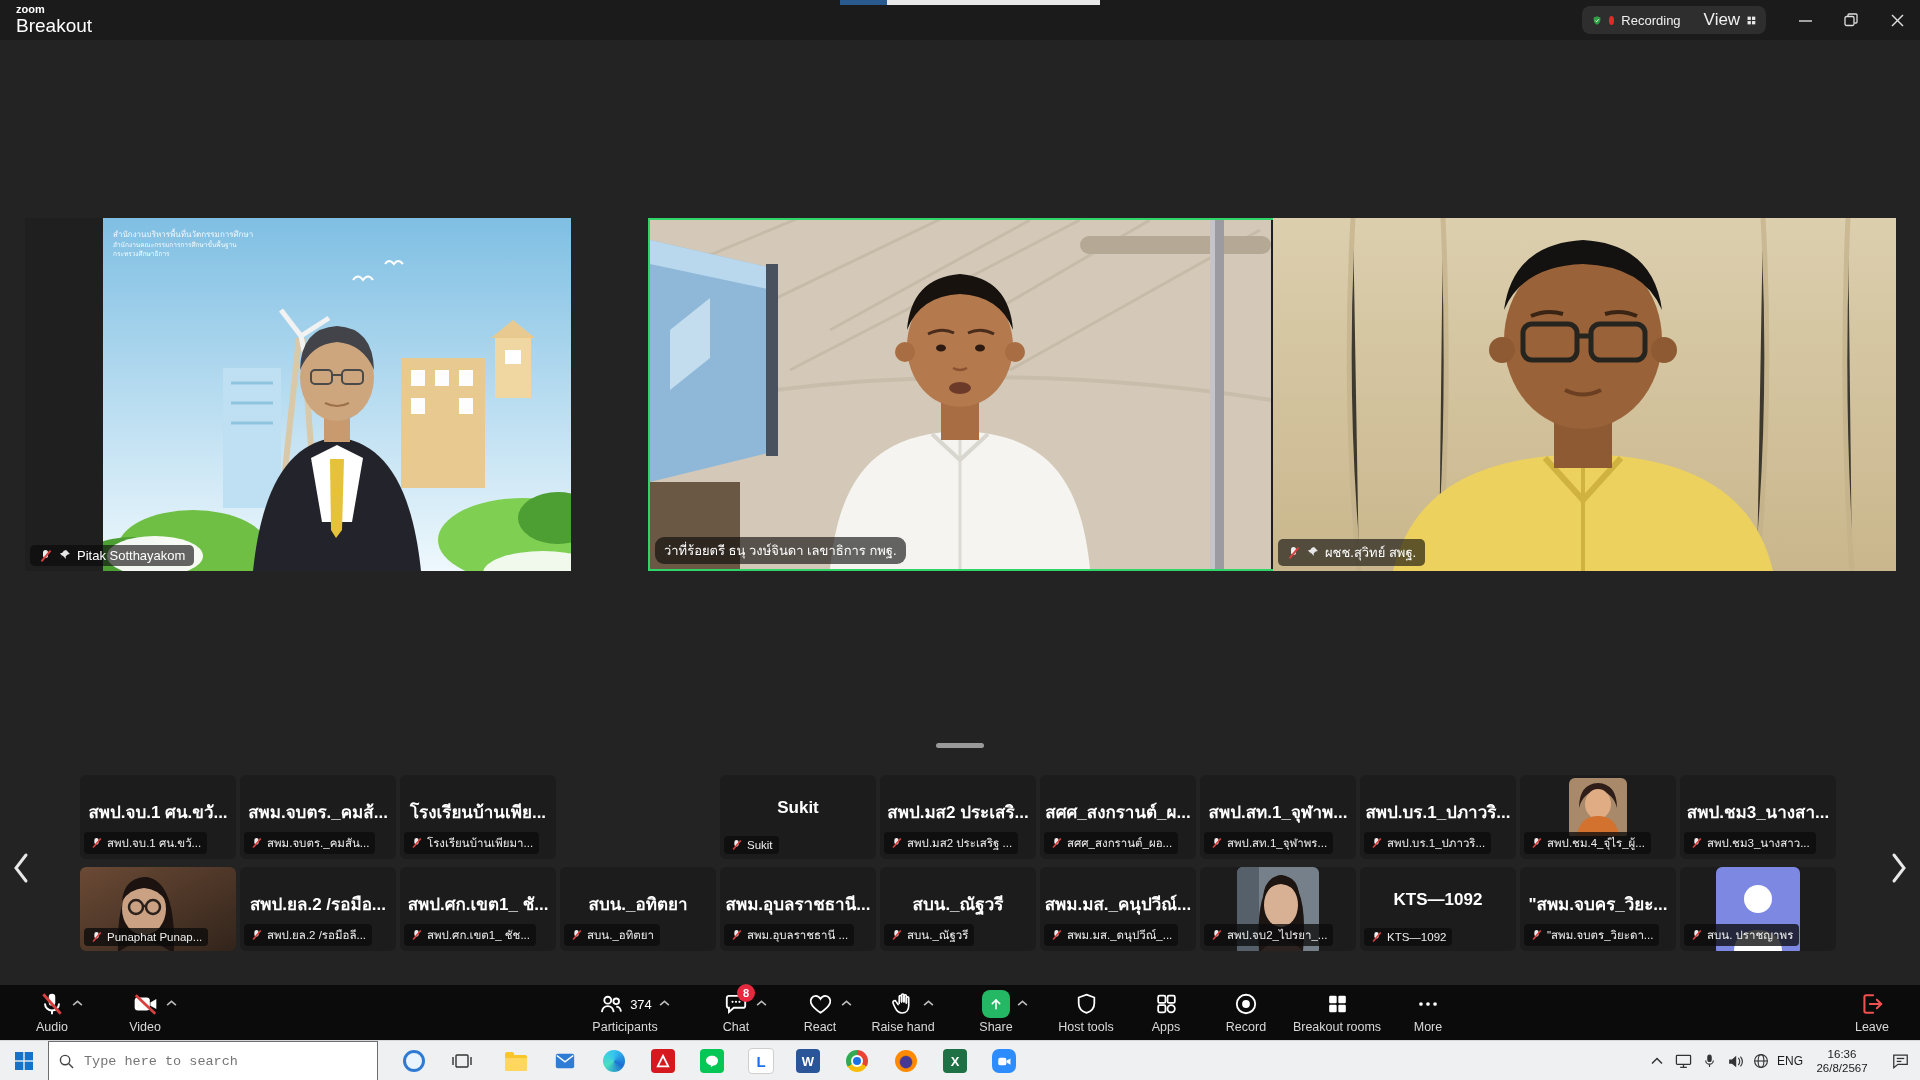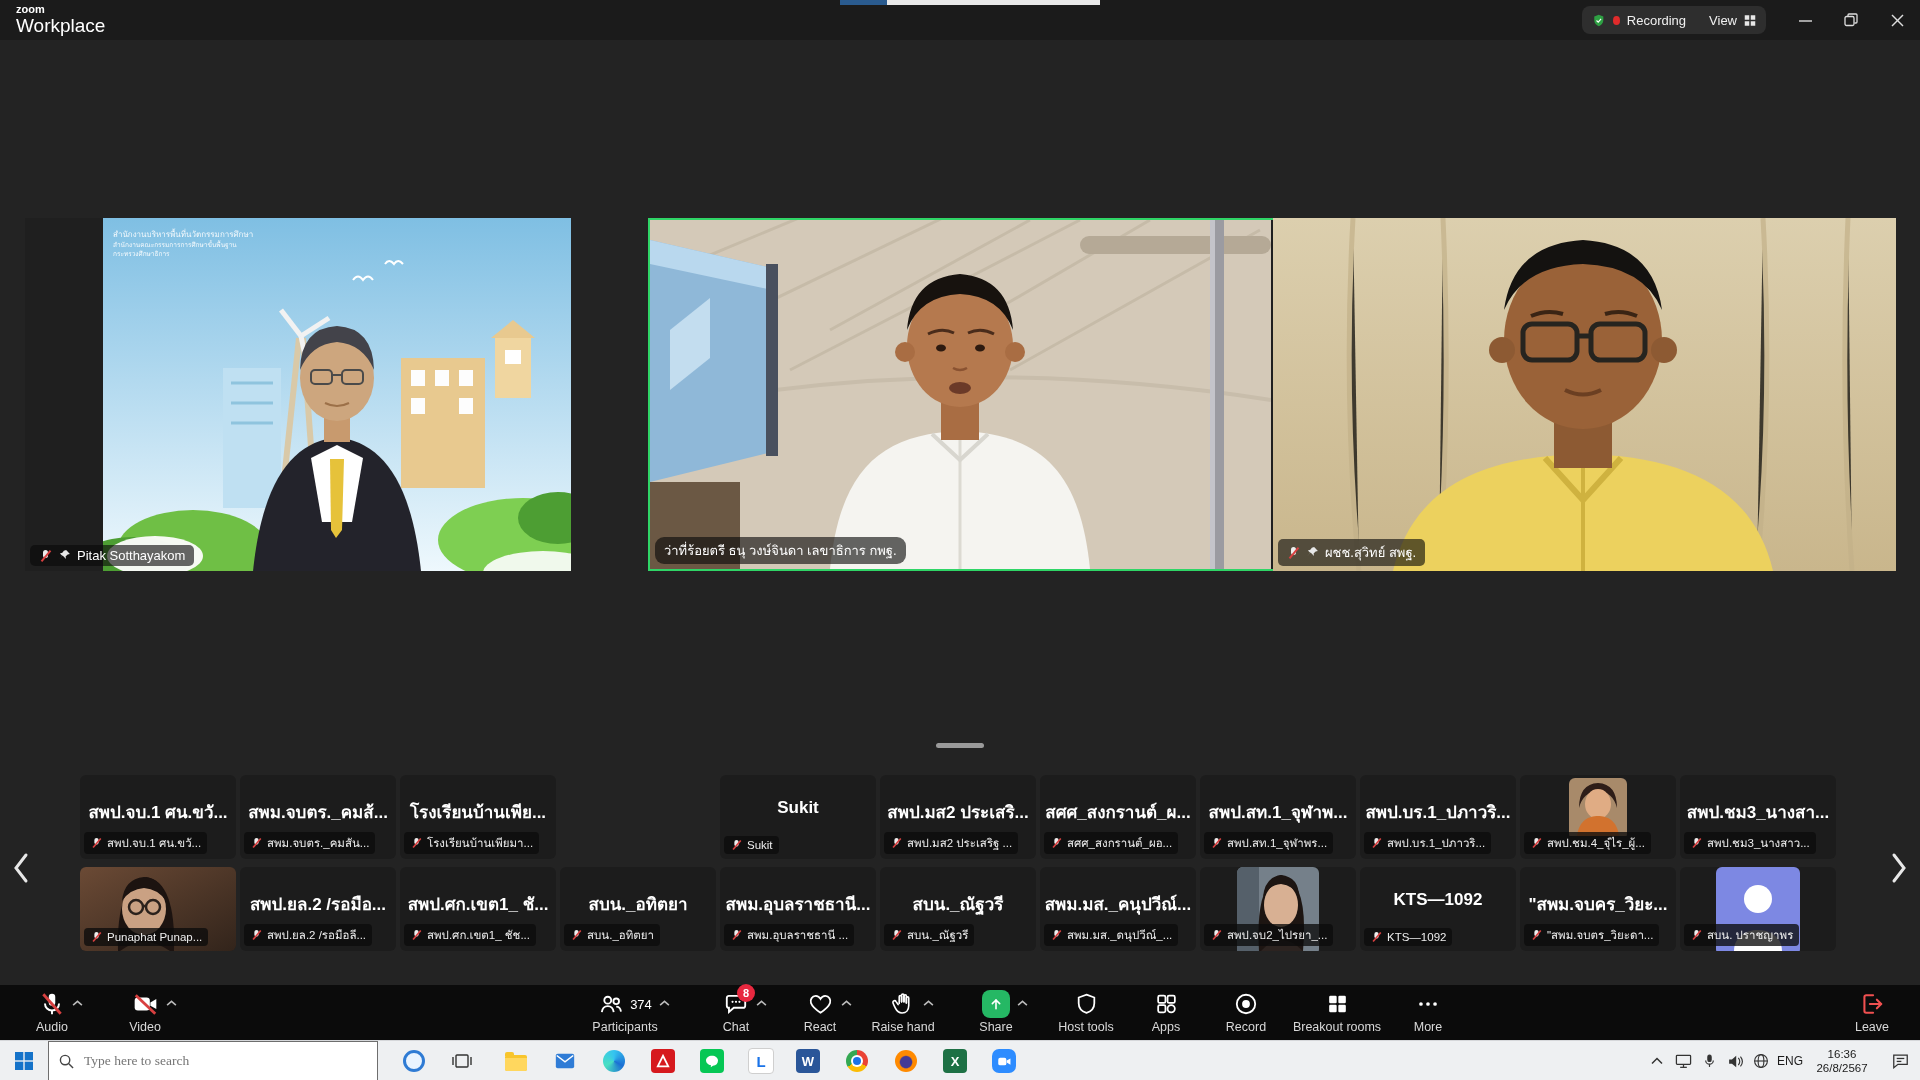--- a/index.html
+++ b/index.html
@@ -9,21 +9,21 @@
   .titlebar{position:absolute;left:0;top:0;width:1920px;height:40px;background:#1b1b1b;}
   .logo{position:absolute;left:16px;top:4px;line-height:1;}
   .logo .l1{font-size:11px;font-weight:bold;color:#fff;}
   .logo .l2{font-size:19px;color:#fff;margin-top:1px;}
   .sliver-blue{position:absolute;left:840px;top:0;width:47px;height:5px;background:#2a5b8f;}
   .sliver-white{position:absolute;left:887px;top:0;width:213px;height:5px;background:#e9e9e9;}
   .tb-pill{position:absolute;left:1582px;top:6px;width:184px;height:28px;background:#2e2e2e;border-radius:8px;
            display:flex;align-items:center;gap:7px;padding:0 10px;box-sizing:border-box;}
   .rec-dot{width:9px;height:9px;border-radius:50%;background:#e02b2b;}
   .rec-txt{font-size:13px;color:#f0f0f0;}
-  .view-txt{font-size:13px;color:#f0f0f0;margin-left:16px;}
+  .view-txt{font-size:17px;color:#f0f0f0;margin-left:16px;}
   .winbtn{position:absolute;top:0;width:46px;height:40px;display:flex;align-items:center;justify-content:center;}
   
   .stage-tile{position:absolute;top:218px;height:353px;background:#1f1f1f;overflow:hidden;}
   .tile-left{left:25px;width:546px;}
   .tile-mid{left:648px;width:695px;box-sizing:border-box;border:2px solid #2fd566;}
   .tile-right{left:1273px;width:623px;}
   .photo{position:absolute;top:0;height:100%;}
   .namepill{position:absolute;left:5px;bottom:5px;background:rgba(10,10,10,.62);border-radius:5px;
             display:flex;align-items:center;gap:6px;padding:3px 9px;font-size:13px;color:#fff;z-index:5;white-space:nowrap;}
   .namepill.rounded{border-radius:9px;}
@@ -55,21 +55,21 @@
   .badge{position:absolute;right:-6px;top:-6px;min-width:18px;height:18px;border-radius:9px;background:#e8283f;
          color:#fff;font-size:11px;font-weight:bold;display:flex;align-items:center;justify-content:center;padding:0 4px;box-sizing:border-box;}
   .pcount{font-size:13px;color:#fff;margin-left:6px;}
   .share-sq{width:28px;height:28px;border-radius:8px;background:#25b864;display:flex;align-items:center;justify-content:center;}
   
   .taskbar{position:absolute;left:0;top:1040px;width:1920px;height:40px;background:#eef0f2;border-top:1px solid #d5d7da;box-sizing:border-box;}
   .tk{position:absolute;top:0;height:40px;display:flex;align-items:center;justify-content:center;}
   .searchbox{position:absolute;left:48px;top:0;width:330px;height:40px;background:#fff;border:1px solid #6e6e6e;box-sizing:border-box;
              display:flex;align-items:center;gap:8px;padding:0 10px;}
   .searchbox input{border:none;outline:none;font-size:13.5px;color:#333;width:270px;background:transparent;
-                   font-family:Liberation Serif, serif;}
+                   font-family:Liberation Mono, monospace;}
   .appico{width:24px;height:24px;display:flex;align-items:center;justify-content:center;border-radius:4px;font-weight:bold;}
   .tray-txt{font-size:12px;color:#1b1b1b;}
   .clock{font-size:11.5px;color:#1b1b1b;text-align:center;line-height:14px;}
   
   .chrome{width:22px;height:22px;border-radius:50%;background:conic-gradient(#ea4335 0 33%,#fbbc05 33% 66%,#34a853 66% 100%);position:relative;}
   .chrome::before{content:"";position:absolute;left:5px;top:5px;width:12px;height:12px;border-radius:50%;background:#fff;}
   .chrome::after{content:"";position:absolute;left:7px;top:7px;width:8px;height:8px;border-radius:50%;background:#1a73e8;}
   .firefox{width:22px;height:22px;border-radius:50%;background:radial-gradient(circle at 50% 55%,#443a95 0 34%,#ff8a00 42%);}
   .edgeball{width:22px;height:22px;border-radius:50%;background:conic-gradient(#35c4f0,#1b6fd4,#49e0c2,#35c4f0);}
   .cortana{width:22px;height:22px;border-radius:50%;border:3px solid #2f7bd4;box-sizing:border-box;background:#eaf4ff;}
@@ -78,21 +78,21 @@
   .folder::after{content:"";position:absolute;left:0;top:3px;width:22px;height:13px;background:#ffd75e;border-radius:0 0 2px 2px;}
 </style>
 </head>
 <body>
 
 <div id="root">
 
   <div class="titlebar">
     <div class="logo">
       <div class="l1">zoom</div>
-      <div class="l2">Workplace</div>
+      <div class="l2">Breakout</div>
     </div>
     <div class="sliver-blue"></div>
     <div class="sliver-white"></div>
     <div class="tb-pill">
       <svg width="17" height="17" viewBox="0 0 24 24">
         <path d="M12 2l8 3v6c0 5.5-3.8 9.5-8 11-4.2-1.5-8-5.5-8-11V5z" fill="#2ea043"></path>
         <path d="M8 12l3 3 5-6" stroke="#fff" stroke-width="2" fill="none"></path>
       </svg>
       <span class="rec-dot"></span>
       <span class="rec-txt">Recording</span>

